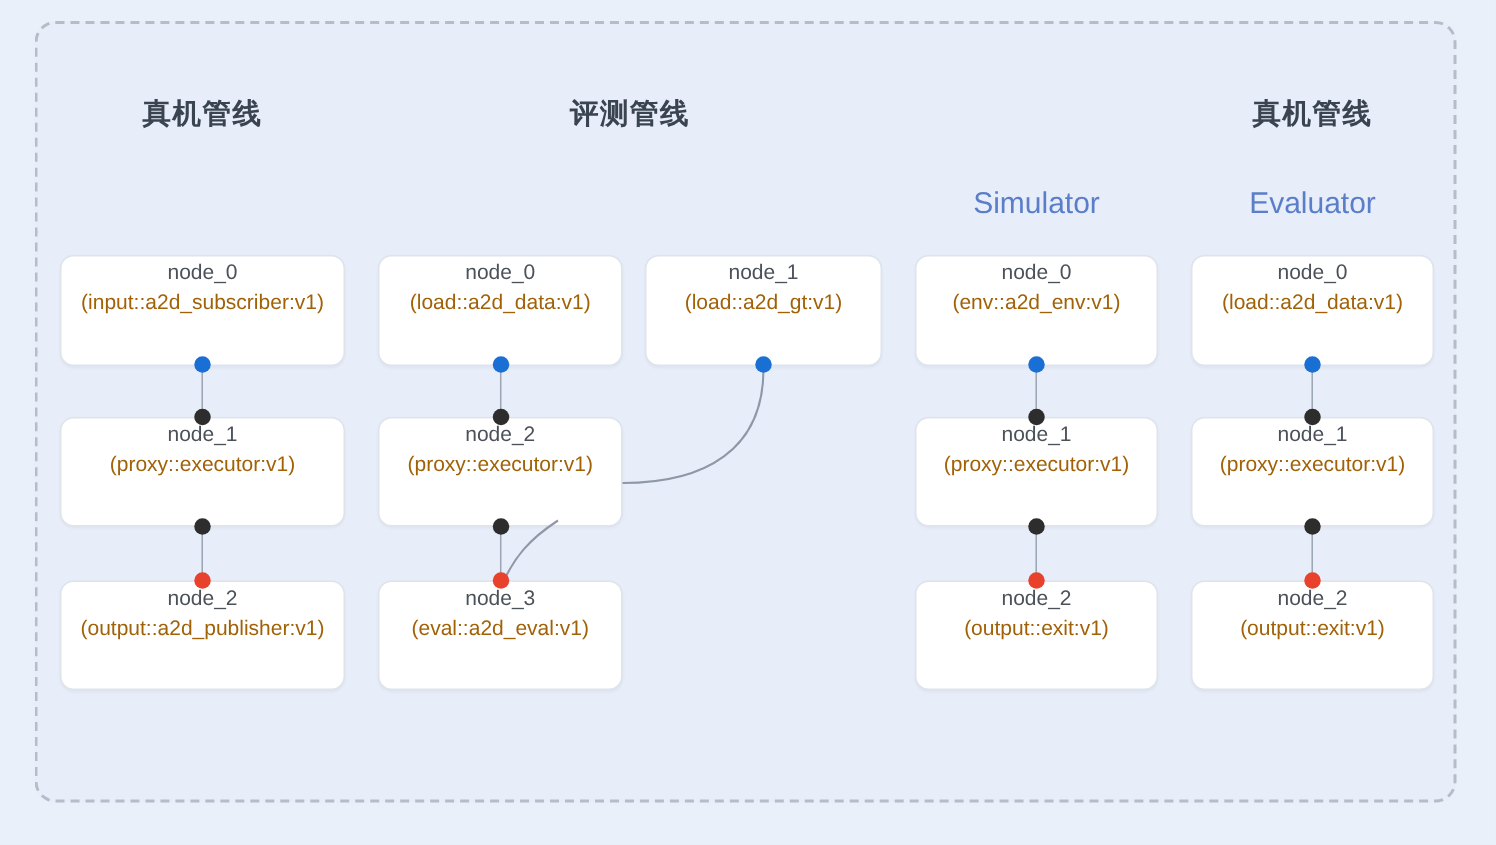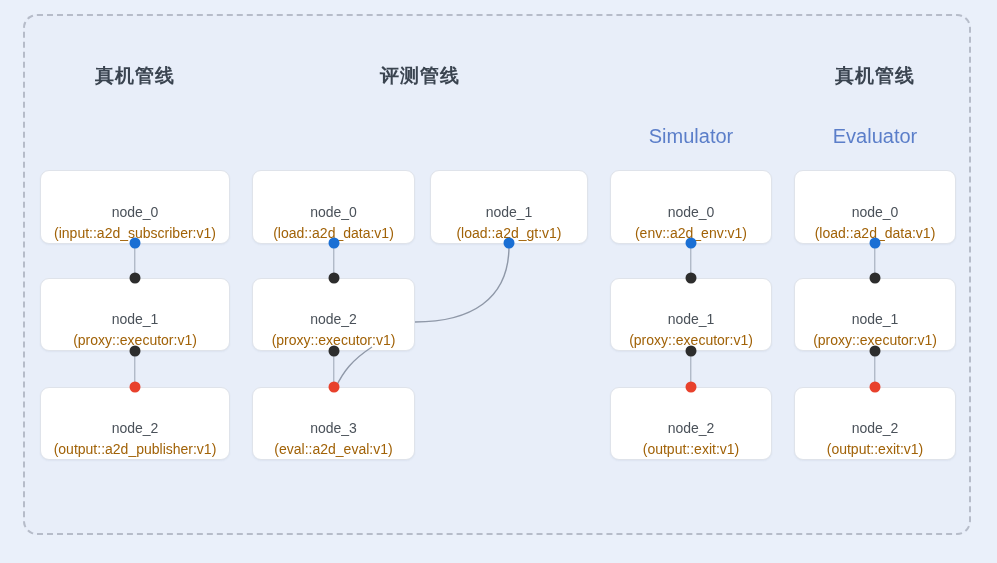--- a/index.html
+++ b/index.html
@@ -56,21 +56,21 @@
   .node {
     position: absolute;
     box-sizing: border-box;
     background: #ffffff;
     border: 1px solid #dfe3ea;
     border-radius: 9px;
     box-shadow: 0 1px 2px rgba(40,60,100,0.06);
     display: flex;
     flex-direction: column;
     align-items: center;
-    justify-content: flex-end;
+    justify-content: flex-start;
     line-height: 1.45;
   }
   .node .nname {
     font-size: 14px;
     color: #4a5159;
     white-space: nowrap;
   }
   .node .nspec {
     font-size: 14px;
     color: #a16207;

